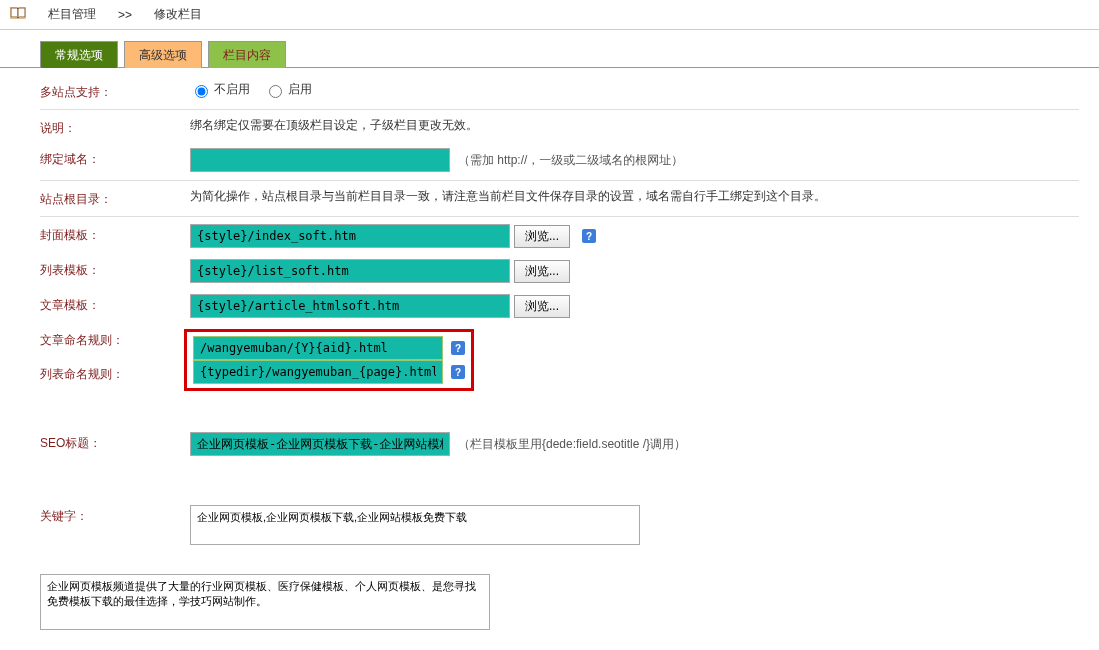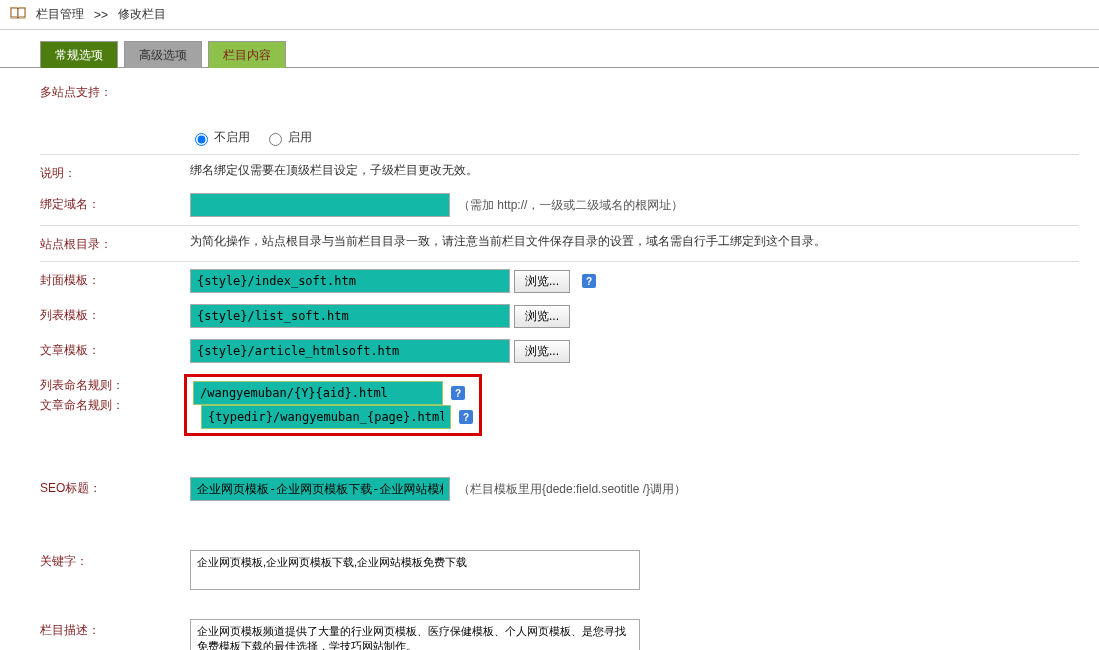--- a/index.html
+++ b/index.html
@@ -9,34 +9,34 @@
   font-size: 12px;
   color: #333;
   background: #fff;
 }
 .page { width: 1099px; }
 .breadcrumb {
   padding: 6px 10px;
   border-bottom: 1px solid #ccc;
   display: flex;
   align-items: center;
-  gap: 10px;
+  gap: 22px;
 }
 .book-icon { display: inline-block; }
 .tabs {
   display: flex;
   gap: 6px;
   padding: 10px 0 0 40px;
   border-bottom: 1px solid #999;
 }
 .tab {
   padding: 5px 14px 4px;
   border: 1px solid #999;
   border-bottom: none;
-  background: #a3a3a3;
+  background: #fdba74;
   font-size: 12px;
   position: relative;
   bottom: -1px;
   cursor: pointer;
 }
 .tab.active { background: #4d7c0f; color: #fff; }
 .tab.content { background: #8ec14a; color: #7f1d1d; }
 .content-area { padding: 8px 20px 8px 40px; }
 .row {
   display: flex;
@@ -45,21 +45,21 @@
   border-bottom: 1px dotted transparent;
 }
 .hr-line { border-top: 1px solid #ddd; margin: 2px 0; }
 .label {
   width: 150px;
   padding-top: 3px;
   color: #7f1d1d;
 }
 .value { flex: 1; display: flex; align-items: center; flex-wrap: wrap; gap: 4px; }
 .radio-group { display: flex; gap: 14px; align-items: center; }
-.radio-item { display: inline-flex; align-items: center; gap: 3px; margin-top: 48px; }
+.radio-item { display: inline-flex; align-items: center; gap: 3px; }
 .text-input {
   font-family: monospace, Consolas;
   font-size: 12px;
   padding: 4px 6px;
   border: 1px solid #aaa;
   background: #14b8a6;
 }
 .w-medium { width: 320px; }
 .w-wide { width: 250px; }
 .w-seo { width: 260px; }
@@ -187,29 +187,29 @@
     <div class="row">
       <div class="label">文章模板：</div>
       <div class="value">
         <input type="text" class="text-input w-medium" value="{style}/article_htmlsoft.htm" style="">
         <button class="btn-browse">浏览...</button>
       </div>
     </div>
 
     <div class="row" style="align-items:flex-start">
       <div style="width:150px">
+        <div class="label" style="width:auto;padding-bottom:14px">文章命名规则：</div>
         <div class="label" style="width:auto">列表命名规则：</div>
-        <div class="label" style="width:auto;padding-bottom:14px">文章命名规则：</div>
       </div>
       <div class="highlight-box">
         <div style="display:flex;align-items:center;padding-left:6px">
           <input type="text" class="text-input w-wide" value="/wangyemuban/{Y}{aid}.html" style="">
           <span class="help-icon">?</span>
         </div>
-        <div style="display:flex;align-items:center;padding-left:14px">
+        <div style="display:flex;align-items:center;padding-left:6px">
           <input type="text" class="text-input w-wide" value="{typedir}/wangyemuban_{page}.html" style="">
           <span class="help-icon">?</span>
         </div>
       </div>
     </div>
 
     <div class="spacer"></div>
 
     <div class="row">
       <div class="label">SEO标题：</div>
@@ -224,21 +224,20 @@
     <div class="row">
       <div class="label">关键字：</div>
       <div class="value">
         <textarea class="textarea" style="">企业网页模板,企业网页模板下载,企业网站模板免费下载</textarea>
       </div>
     </div>
 
     <div style="height:18px"></div>
 
     <div class="row">
-      <div class="label">栏目描述：</div>
       <div class="value">
         <textarea class="textarea tall" style="">企业网页模板频道提供了大量的行业网页模板、医疗保健模板、个人网页模板、是您寻找免费模板下载的最佳选择，学技巧网站制作。</textarea>
       </div>
     </div>
 
     <div style="height:20px"></div>
 
   </div>
 
 </div>

